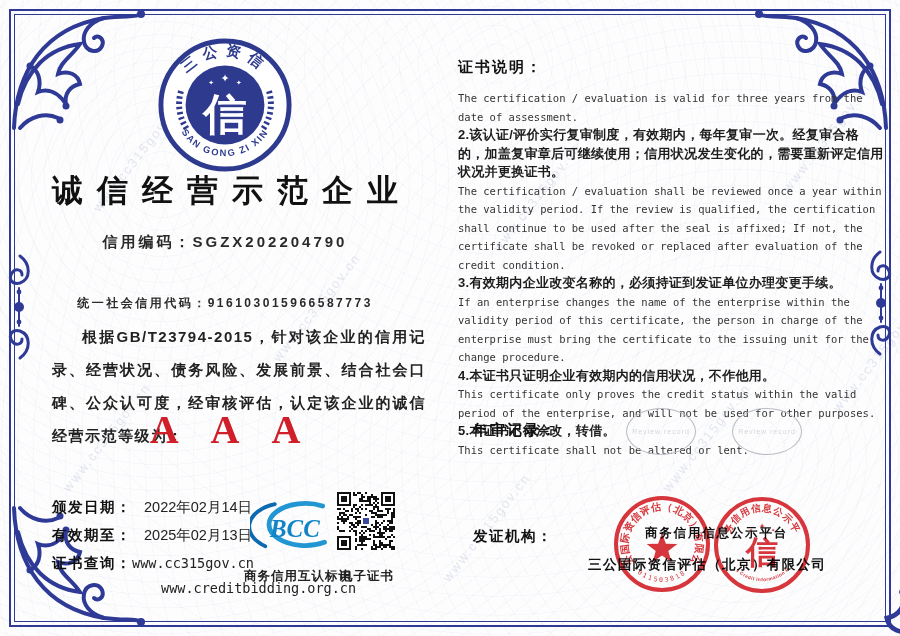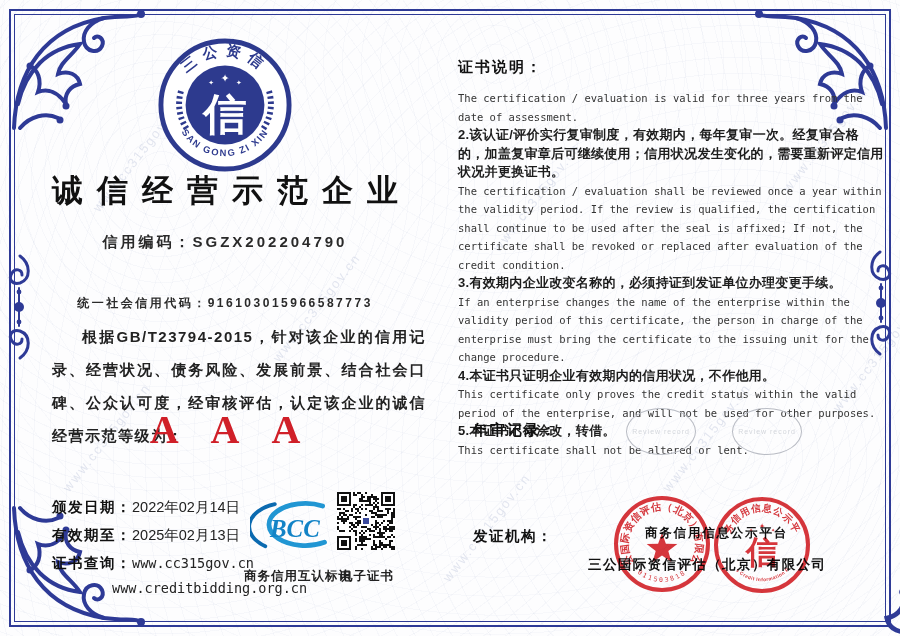--- a/index.html
+++ b/index.html
@@ -31,23 +31,23 @@
   .credit-code{top:233px;font-size:15px;font-weight:bold;letter-spacing:3px;color:#2a2a2a;}
   .social-code{top:295px;font-size:12px;font-weight:bold;letter-spacing:2.5px;color:#2a2a2a;}
   .statement{position:absolute;left:52px;top:320px;width:374px;font-size:15px;font-weight:bold;
              letter-spacing:1.5px;line-height:33px;text-indent:2em;text-align:justify;color:#222;}
   .grade{top:406px;font-family:"Liberation Serif",serif;font-weight:bold;font-size:40px;
          color:#d01f28;letter-spacing:32px;text-indent:32px;}
 
   .issue-rows{position:absolute;left:52px;top:498px;font-size:14.5px;}
   .issue-row{margin-bottom:9px;white-space:nowrap;}
   .issue-row .lbl{font-weight:bold;letter-spacing:1.5px;color:#111;}
-  .issue-row .val{color:#222;}
+  .issue-row .val{color:#222;margin-left:12px;}
   .issue-row .url{font-family:"DejaVu Sans Mono",monospace;font-size:13.5px;color:#222;}
-  .url2{margin-left:60px;margin-top:-2px;}
+  .url2{margin-left:109px;margin-top:-2px;}
 
   .bcc{position:absolute;left:250px;top:498px;width:86px;height:60px;}
   .qr{position:absolute;left:337px;top:492px;width:58px;height:58px;}
   .caption{position:absolute;top:568px;font-size:12.5px;font-weight:bold;color:#222;letter-spacing:1px;text-align:center;}
   .caption.bcc-cap{left:238px;width:120px;}
   .caption.qr-cap{left:332px;width:70px;}
 
   .notes-col{position:absolute;left:458px;top:38px;width:426px;margin-top:20px;}
   .notes-heading{font-size:15px;font-weight:bold;letter-spacing:2px;color:#111;margin-bottom:12px;}
   .note-zh{font-size:13px;font-weight:bold;line-height:18.5px;letter-spacing:0.3px;color:#1d1d1d;}

